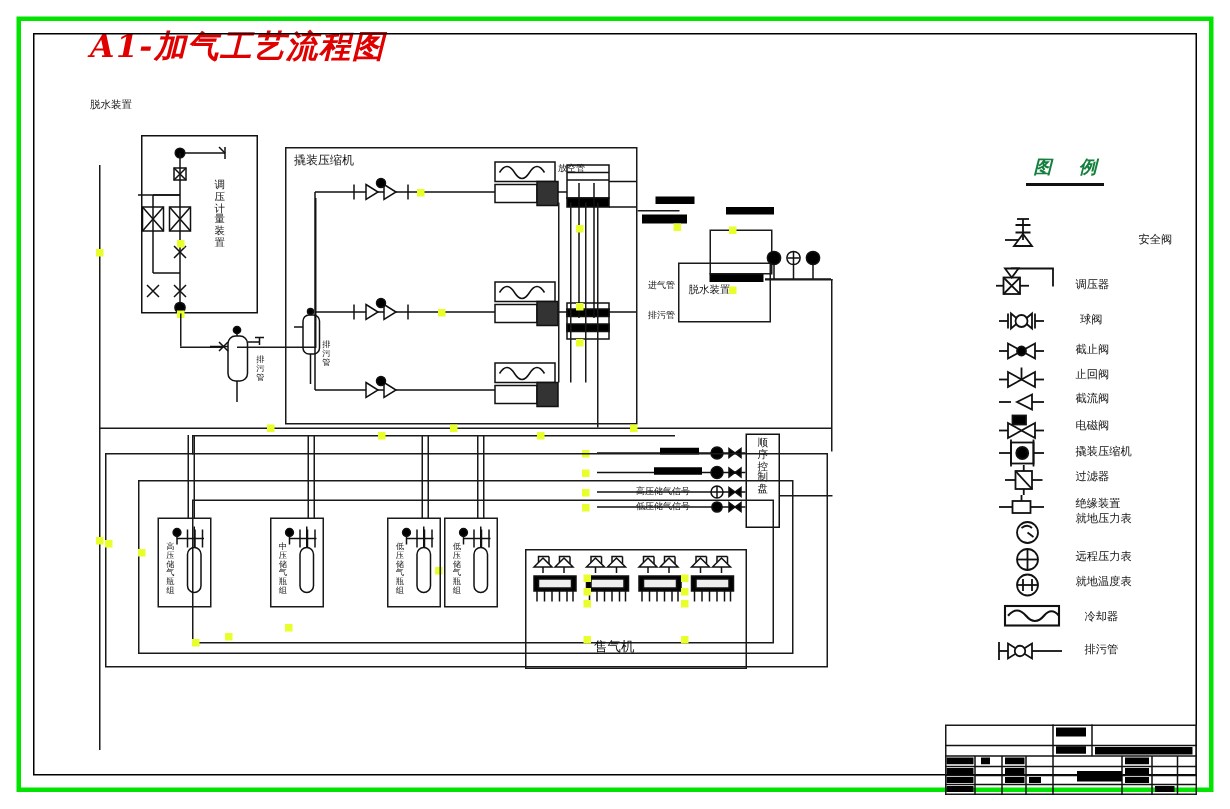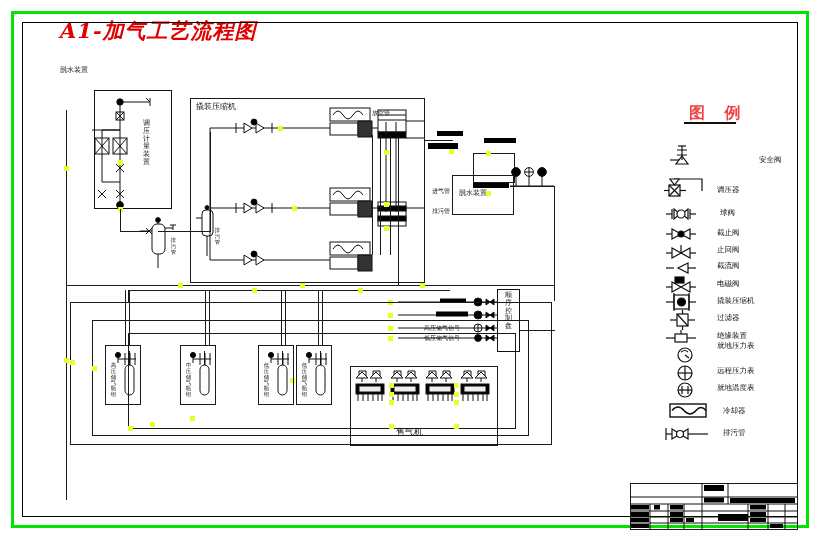--- a/index.html
+++ b/index.html
@@ -39,22 +39,22 @@
   .cn9{font-size:9px;}
   .vtext{position:absolute;color:#111;font-size:7px;line-height:1.12;width:9px;
          font-family:"DejaVu Sans",sans-serif;word-break:break-all;text-align:center;}
   .vtext5{font-size:5.5px;width:7px;line-height:1.05;}
 
   
   .mark{position:absolute;left:330px;top:247px;font-size:25px;color:#1c1c1c;
         font-family:"DejaVu Serif",serif;letter-spacing:10px;white-space:nowrap;}
 
   
-  .lg-title{position:absolute;left:689px;top:103px;font-size:16px;letter-spacing:7px;
-            font-family:"DejaVu Serif",serif;color:#ef4444;font-weight:bold;}
+  .lg-title{position:absolute;left:689px;top:103px;font-size:12px;letter-spacing:7px;
+            font-family:"DejaVu Serif",serif;color:#15803d;font-weight:bold;font-style:italic;}
   .lg-rule{position:absolute;left:684px;top:122px;width:52px;height:1.6px;background:#111;}
   .lg-row{position:absolute;font-size:7.5px;color:#111;white-space:nowrap;
           font-family:"DejaVu Sans",sans-serif;}
   .lg-sym{position:absolute;}
 
   svg{display:block;overflow:visible;}
 </style>
 </head>
 <body>
 

